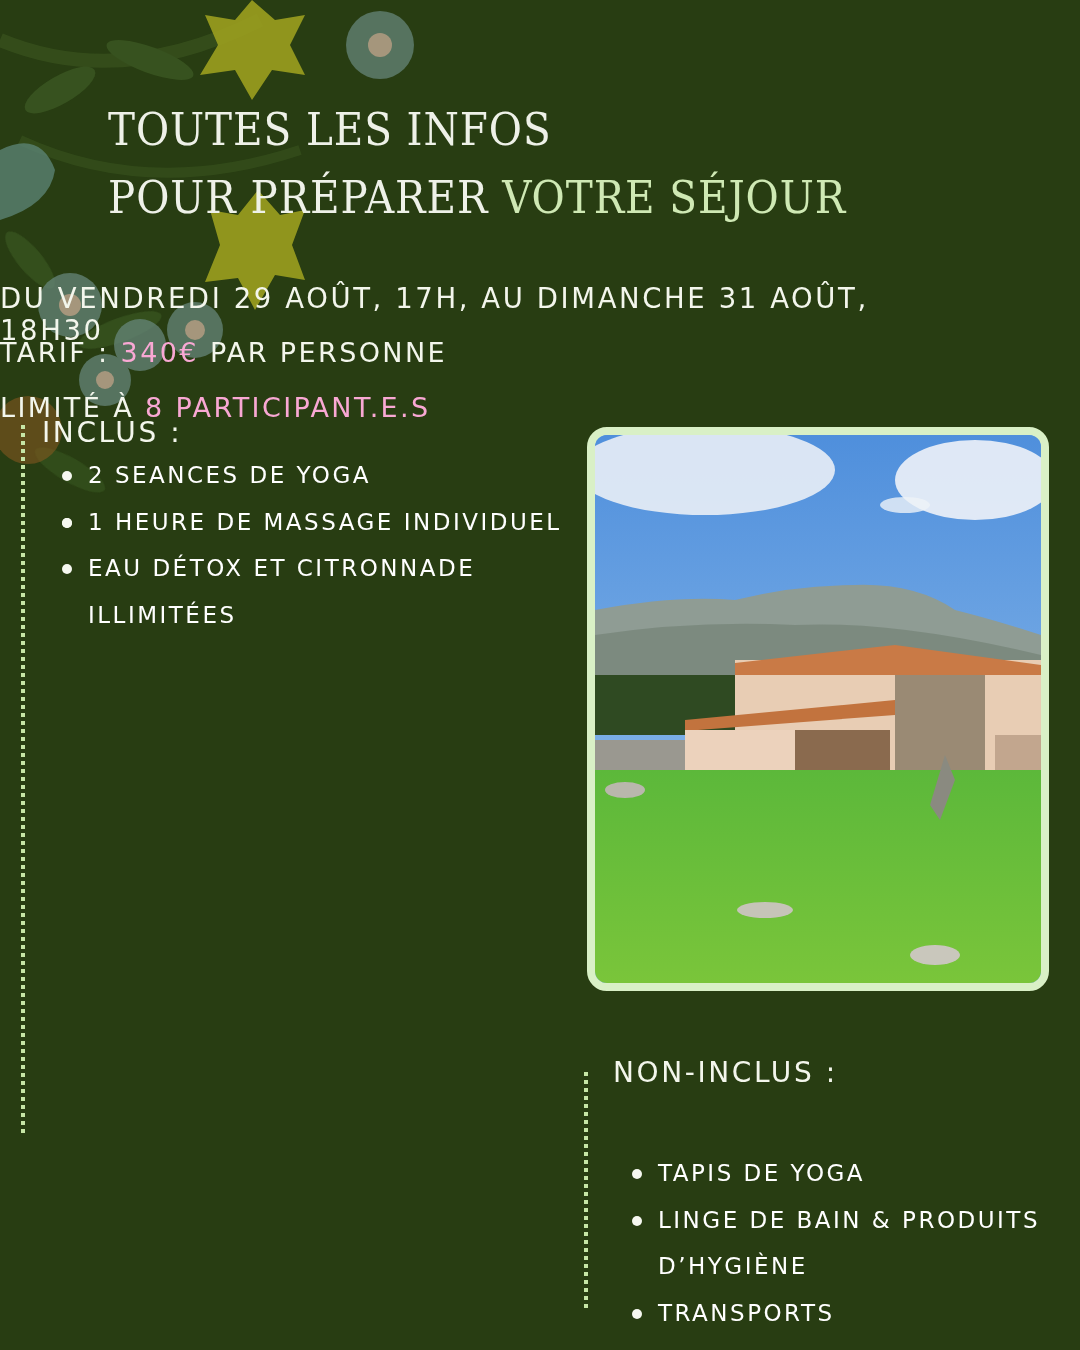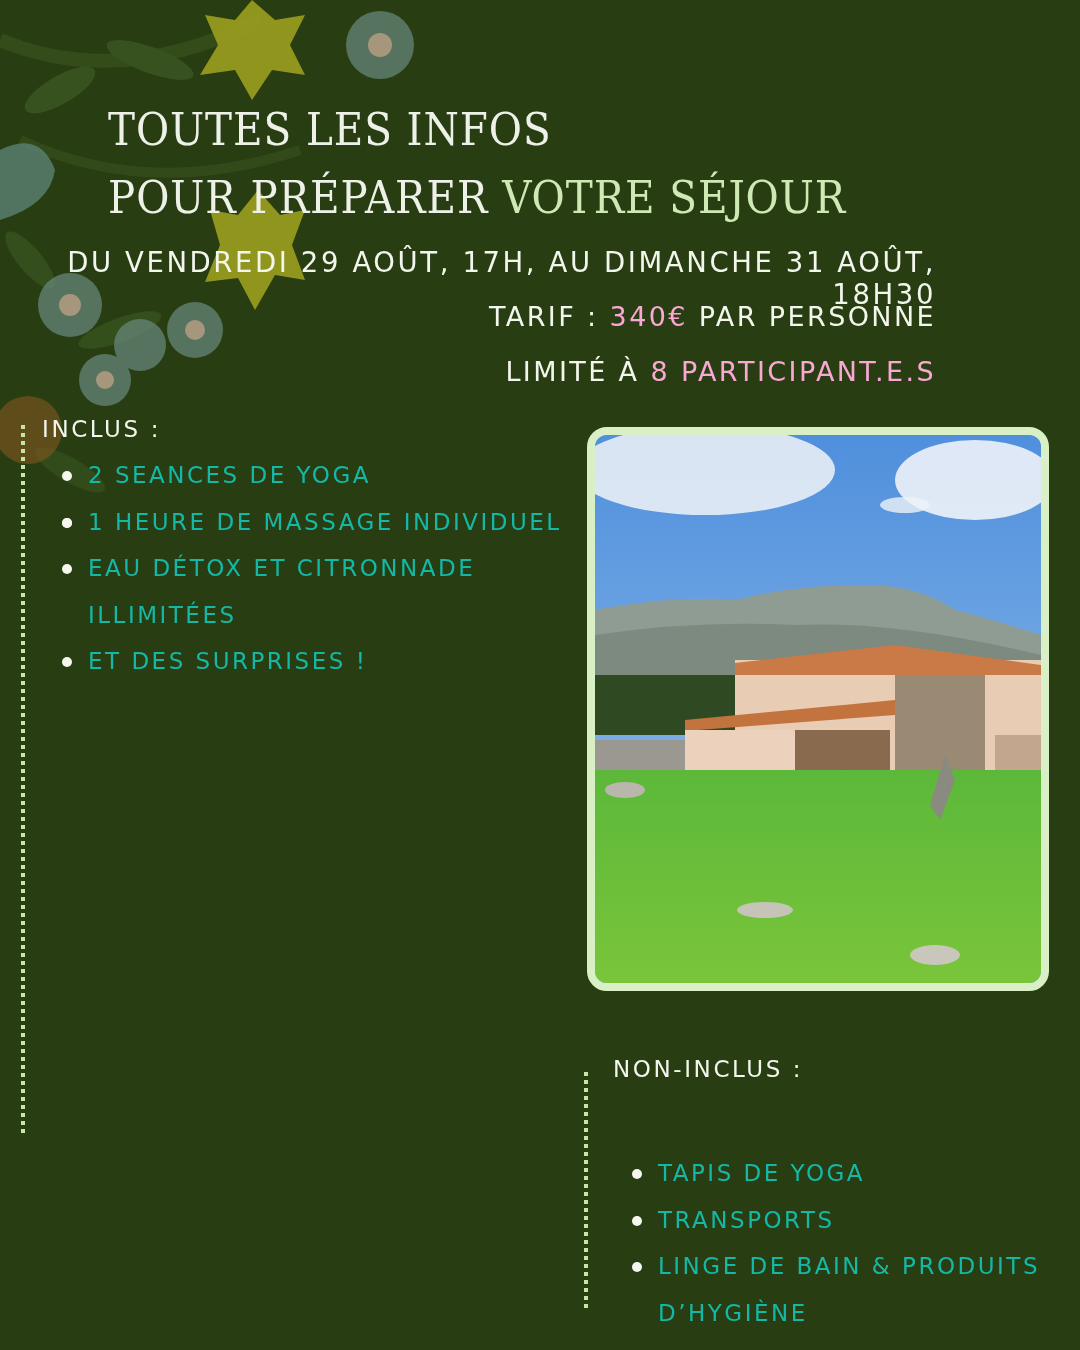--- a/index.html
+++ b/index.html
@@ -16,47 +16,47 @@
     }
     .title {
       position: absolute; left: 108px; top: 96px;
       font-family: "DejaVu Serif", serif;
       font-size: 44px; line-height: 68px; letter-spacing: 1px;
       color: #eef1e8; font-weight: normal;
       transform: scaleX(0.92); transform-origin: left top;
     }
     .title .accent { color: #cfe9b4; }
     .info {
-      position: absolute; left: 0; width: 936px; text-align: right;
-      font-size: 27px; letter-spacing: 2.4px; color: #f3f6ec;
+      position: absolute; left: 0; width: 936px; text-align: left;
+      font-size: 27px; letter-spacing: 2.4px; color: #f3f6ec; margin-top: 36px;
     }
     .info .accent { color: #f9a8d4; }
     .info-dates { top: 246px; font-size: 27.5px; letter-spacing: 2.6px; }
     .info-price { top: 301px; }
     .info-limit { top: 356px; }
 
     .dotline {
       position: absolute; width: 4px;
       background-image: linear-gradient(to bottom, #c6e6a6 55%, transparent 55%);
       background-size: 4px 8px;
       background-repeat: repeat-y;
     }
     .dotline-left { left: 21px; top: 425px; height: 710px; }
     .dotline-right { left: 584px; top: 1072px; height: 236px; }
 
     .section-title {
-      position: absolute; font-size: 23px; letter-spacing: 2.6px; color: #f3f6ec;
+      position: absolute; font-size: 28px; letter-spacing: 2.6px; color: #f3f6ec;
     }
     .inclus-title { left: 42px; top: 416px; }
     .noninclus-title { left: 613px; top: 1056px; }
 
     ul.list { position: absolute; list-style: none; }
     ul.list li {
       position: relative; padding-left: 26px;
-      font-size: 23px; line-height: 46.5px; letter-spacing: 2.5px; color: #14b8a6;
+      font-size: 23px; line-height: 46.5px; letter-spacing: 2.5px; color: #ffffff;
     }
     ul.list li .bullet {
       position: absolute; left: 0; top: 19px; width: 10px; height: 10px;
       border-radius: 50%; background: #f6f8f0;
     }
     .inclus-list { left: 62px; top: 452px; width: 530px; }
     .noninclus-list { left: 632px; top: 1150px; width: 430px; }
 
     .photo-frame {
       position: absolute; left: 587px; top: 427px; width: 462px; height: 564px;
@@ -120,21 +120,20 @@
   <span>LIMITÉ À </span><span class="accent">8 PARTICIPANT.E.S</span>
 </div>
 
 <div class="dotline dotline-left"></div>
 <div class="section-title inclus-title">INCLUS :</div>
 <ul class="list inclus-list">
   <li><span class="bullet"></span><span>2 SEANCES DE YOGA</span></li>
   <li><span class="bullet"></span></li>
   <li><span class="bullet"></span><span>1 HEURE DE MASSAGE INDIVIDUEL</span></li>
   <li><span class="bullet"></span><span>EAU DÉTOX ET CITRONNADE ILLIMITÉES</span></li>
-  <li><span class="bullet"></span><span>ET DES SURPRISES !</span></li>
 </ul>
 
 <div class="photo-frame" aria-label="Mas en pierre avec toits de tuiles devant une montagne calcaire, prairie verte et ciel bleu">
   <svg viewBox="0 0 446 548" preserveAspectRatio="none">
     <defs>
       <linearGradient id="sky" x1="0" y1="0" x2="0" y2="1">
         <stop offset="0" stop-color="#4f8fdc"></stop>
         <stop offset="1" stop-color="#9cc6ee"></stop>
       </linearGradient>
       <linearGradient id="grass" x1="0" y1="0" x2="0" y2="1">
@@ -168,16 +167,16 @@
     <ellipse cx="170" cy="475" rx="28" ry="8" fill="#c6c4b8"></ellipse>
     <ellipse cx="30" cy="355" rx="20" ry="8" fill="#b9b7ac"></ellipse>
     <polygon points="350,320 360,345 345,385 335,370" fill="#8a8a80"></polygon>
   </svg>
 </div>
 
 <div class="dotline dotline-right"></div>
 <div class="section-title noninclus-title">NON-INCLUS :</div>
 <ul class="list noninclus-list">
   <li><span class="bullet"></span><span>TAPIS DE YOGA</span></li>
+  <li><span class="bullet"></span><span>LINGE DE BAIN &amp; PRODUITS D’HYGIÈNE</span></li>
   <li><span class="bullet"></span><span>TRANSPORTS</span></li>
-  <li><span class="bullet"></span><span>LINGE DE BAIN &amp; PRODUITS D’HYGIÈNE</span></li>
   <li><span class="bullet"></span></li>
 </ul>
 
 </body></html>

